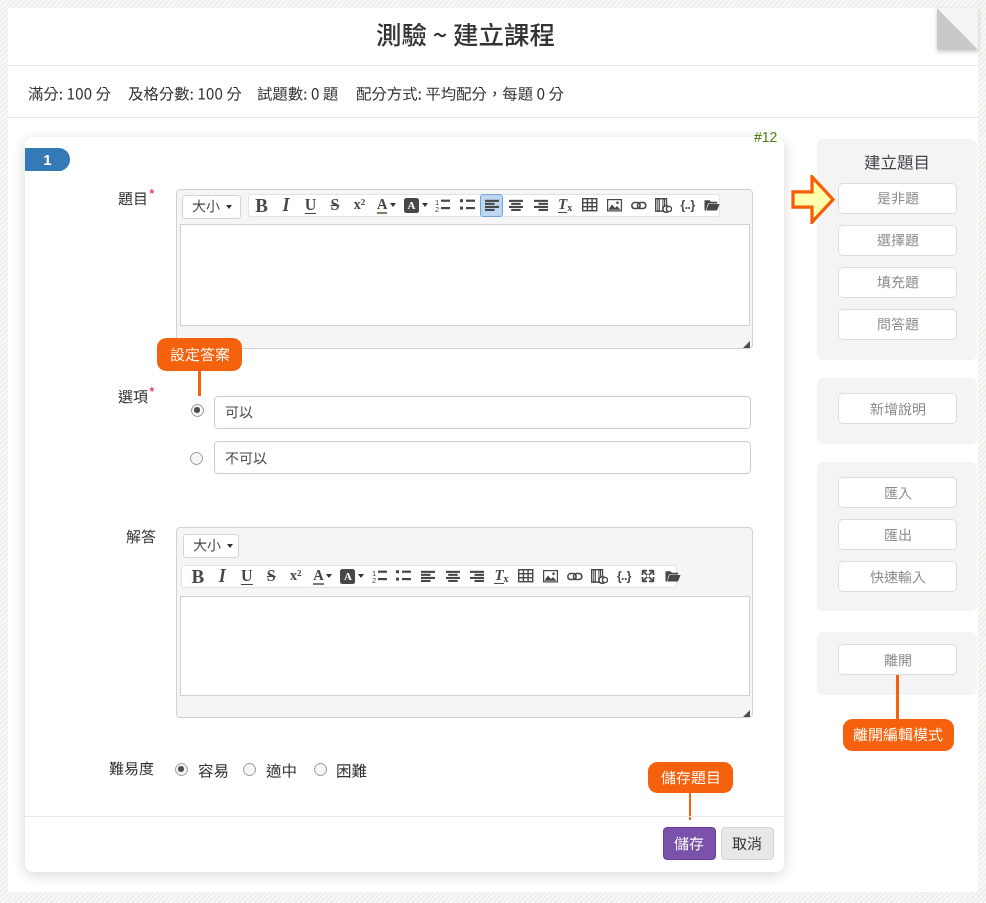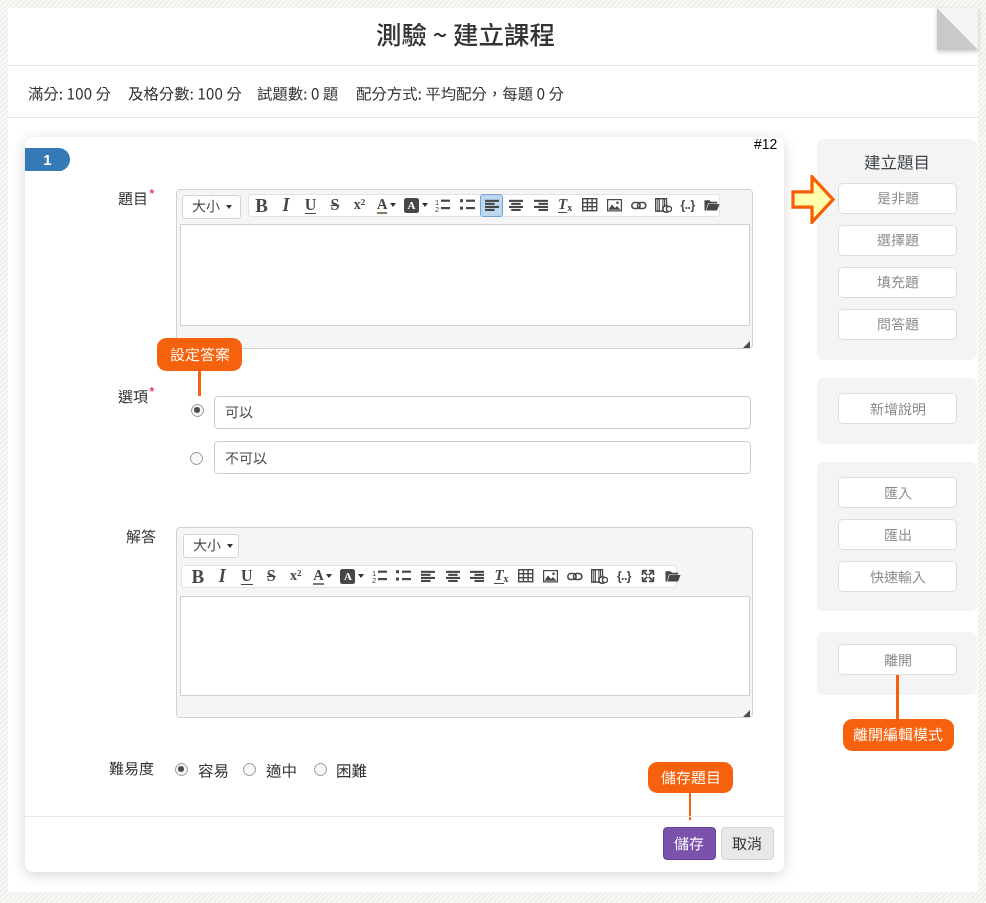--- a/index.html
+++ b/index.html
@@ -53,21 +53,21 @@
     </div>
     <div class="abs" style="left:347.5px;top:77.8px">
       <svg width="208.0" height="15.4" viewBox="0 -880 13505 1000">
         <path d="M167 -216V-157H398V-216ZM561 -795V-723H858V-468H564V-44C564 47 592 70 683 70C702 70 826 70 847 70C937 70 958 24 967 -139C946 -144 915 -157 898 -170C894 -26 886 -1 842 -1C815 -1 712 -1 691 -1C646 -1 638 -8 638 -44V-397H930V-795ZM47 -797V-733H187V-603H65V77H126V6H439V64H501V-603H379V-733H521V-797ZM126 -55V-301C138 -294 154 -279 162 -270C234 -324 249 -402 249 -464V-539H320V-383C320 -330 333 -319 378 -319C386 -319 424 -319 432 -319H439V-55ZM248 -603V-733H317V-603ZM126 -304V-539H202V-464C202 -414 190 -352 126 -304ZM368 -539H439V-371C437 -370 435 -369 424 -369C416 -369 389 -369 383 -369C371 -369 368 -371 368 -384Z M1295 -807C1246 -650 1154 -516 1035 -434C1053 -421 1085 -393 1099 -378C1130 -402 1159 -430 1187 -461V-389H1392C1370 -219 1314 -59 1076 19C1093 35 1115 65 1125 85C1382 -8 1446 -190 1473 -389H1732C1720 -135 1705 -35 1679 -9C1669 1 1657 4 1637 4C1613 4 1552 3 1486 -3C1500 18 1509 50 1511 72C1574 76 1636 77 1670 74C1704 71 1727 64 1747 38C1782 0 1796 -115 1811 -426C1812 -436 1812 -462 1812 -462H1188C1266 -549 1331 -661 1372 -788ZM1452 -823V-752H1629C1687 -601 1792 -460 1916 -380C1929 -401 1954 -432 1971 -448C1843 -520 1734 -665 1684 -823Z M2440 -818C2466 -771 2496 -707 2508 -667H2068V-594H2341C2329 -364 2304 -105 2046 23C2066 37 2090 63 2101 82C2291 -17 2366 -183 2398 -361H2756C2740 -135 2720 -38 2691 -12C2678 -2 2665 0 2643 0C2616 0 2546 -1 2474 -7C2489 13 2499 44 2501 66C2568 71 2634 72 2669 69C2708 67 2733 60 2756 34C2795 -5 2815 -114 2835 -398C2837 -409 2838 -434 2838 -434H2410C2416 -487 2420 -541 2423 -594H2936V-667H2514L2585 -698C2571 -738 2540 -799 2512 -846Z M3709 -791C3761 -755 3823 -701 3853 -665L3905 -712C3875 -747 3811 -798 3760 -833ZM3565 -836C3565 -774 3567 -713 3570 -653H3055V-580H3575C3601 -208 3685 82 3849 82C3926 82 3954 31 3967 -144C3946 -152 3918 -169 3901 -186C3894 -52 3883 4 3855 4C3756 4 3678 -241 3653 -580H3947V-653H3649C3646 -712 3645 -773 3645 -836ZM3059 -24 3083 50C3211 22 3395 -20 3565 -60L3559 -128L3345 -82V-358H3532V-431H3090V-358H3270V-67Z M4139 -390C4175 -390 4205 -418 4205 -460C4205 -501 4175 -530 4139 -530C4102 -530 4073 -501 4073 -460C4073 -418 4102 -390 4139 -390ZM4139 13C4175 13 4205 -15 4205 -56C4205 -98 4175 -126 4139 -126C4102 -126 4073 -98 4073 -56C4073 -15 4102 13 4139 13Z M4676 -630C4715 -556 4754 -459 4768 -399L4839 -424C4825 -482 4784 -578 4744 -650ZM5257 -655C5232 -582 5186 -480 5148 -417L5213 -396C5252 -456 5299 -552 5336 -633ZM4554 -348V-273H4961V79H5039V-273H5451V-348H5039V-698H5395V-773H4607V-698H4961V-348Z M5931 -232V-164H6271V-232ZM5955 -459V-391H6254V-459ZM5536 -107 5564 -33C5659 -78 5783 -139 5899 -197L5879 -266L5755 -206V-516H5867C5852 -496 5836 -478 5820 -461C5840 -451 5874 -430 5890 -418C5932 -468 5973 -531 6010 -602H6368C6355 -196 6339 -42 6307 -8C6295 5 6284 9 6264 8C6240 8 6178 8 6111 2C6124 24 6134 56 6136 78C6196 81 6258 83 6293 79C6329 76 6352 67 6375 37C6415 -12 6430 -172 6444 -634C6445 -645 6445 -674 6445 -674H6045C6066 -721 6085 -770 6101 -820L6025 -840C5990 -725 5937 -611 5872 -523V-588H5755V-819H5682V-588H5553V-516H5682V-172C5627 -147 5576 -124 5536 -107Z M6669 -216V-157H6900V-216ZM7063 -795V-723H7360V-468H7066V-44C7066 47 7094 70 7185 70C7204 70 7328 70 7349 70C7439 70 7460 24 7469 -139C7448 -144 7417 -157 7400 -170C7396 -26 7388 -1 7344 -1C7317 -1 7214 -1 7193 -1C7148 -1 7140 -8 7140 -44V-397H7432V-795ZM6549 -797V-733H6689V-603H6567V77H6628V6H6941V64H7003V-603H6881V-733H7023V-797ZM6628 -55V-301C6640 -294 6656 -279 6664 -270C6736 -324 6751 -402 6751 -464V-539H6822V-383C6822 -330 6835 -319 6880 -319C6888 -319 6926 -319 6934 -319H6941V-55ZM6750 -603V-733H6819V-603ZM6628 -304V-539H6704V-464C6704 -414 6692 -352 6628 -304ZM6870 -539H6941V-371C6939 -370 6937 -369 6926 -369C6918 -369 6891 -369 6885 -369C6873 -369 6870 -371 6870 -384Z M7797 -807C7748 -650 7656 -516 7537 -434C7555 -421 7587 -393 7601 -378C7632 -402 7661 -430 7689 -461V-389H7894C7872 -219 7816 -59 7578 19C7595 35 7617 65 7627 85C7884 -8 7948 -190 7975 -389H8234C8222 -135 8207 -35 8181 -9C8171 1 8159 4 8139 4C8115 4 8054 3 7988 -3C8002 18 8011 50 8013 72C8076 76 8138 77 8172 74C8206 71 8229 64 8249 38C8284 0 8298 -115 8313 -426C8314 -436 8314 -462 8314 -462H7690C7768 -549 7833 -661 7874 -788ZM7954 -823V-752H8131C8189 -601 8294 -460 8418 -380C8431 -401 8456 -432 8473 -448C8345 -520 8236 -665 8186 -823Z M8920 -188C9025 -225 9093 -307 9093 -415C9093 -485 9063 -530 9008 -530C8967 -530 8932 -505 8932 -458C8932 -411 8966 -387 9007 -387L9024 -389C9019 -320 8975 -273 8898 -241Z M9893 -458C9956 -429 10031 -382 10070 -345H9771L9792 -503H10252L10246 -345H10076L10118 -389C10079 -426 10000 -472 9936 -500ZM9545 -347V-279H9687C9674 -194 9661 -113 9648 -52H9689L10222 -51C10216 -20 10210 -2 10202 7C10193 19 10184 22 10166 22C10146 22 10100 21 10050 17C10060 34 10067 60 10068 77C10117 80 10168 81 10197 79C10228 76 10249 68 10268 42C10280 27 10289 -1 10297 -51H10426V-118H10305C10310 -161 10313 -214 10317 -279H10461V-347H10320L10327 -533C10327 -543 10328 -570 10328 -570H9725C9718 -503 9708 -425 9697 -347ZM10231 -118H10066L10101 -156C10060 -196 9980 -247 9911 -280H10243C10240 -213 10236 -159 10231 -118ZM9867 -238C9931 -207 10005 -158 10047 -118H9737L9762 -280H9908ZM9773 -846C9720 -719 9634 -590 9541 -510C9560 -499 9593 -477 9608 -465C9662 -519 9718 -592 9767 -671H10427V-739H9806C9821 -767 9835 -795 9848 -824Z M10675 -615H10870V-539H10675ZM10675 -743H10870V-668H10675ZM10607 -798V-484H10940V-798ZM11100 -474H11338V-399H11100ZM11100 -346H11338V-270H11100ZM11100 -602H11338V-527H11100ZM11114 -197C11076 -151 11012 -106 10949 -76C10964 -66 10989 -42 10999 -30C11062 -65 11134 -122 11178 -178ZM11254 -169C11309 -132 11375 -75 11408 -34L11462 -69C11430 -108 11363 -163 11306 -199ZM10617 -297C10613 -173 10596 -39 10536 34C10552 45 10573 68 10583 83C10622 37 10645 -28 10660 -100C10750 35 10899 58 11116 58H11441C11445 39 11457 9 11468 -6C11409 -4 11162 -4 11116 -4C10994 -5 10891 -11 10812 -45V-186H10982V-244H10812V-351H10999V-410H10548V-351H10747V-83C10717 -108 10691 -139 10672 -180C10676 -219 10679 -258 10681 -297ZM11031 -657V-214H11408V-657H11221L11251 -734H11449V-791H10993V-734H11181C11174 -709 11166 -681 11158 -657Z M12004 13C12143 13 12232 -113 12232 -369C12232 -623 12143 -746 12004 -746C11864 -746 11776 -623 11776 -369C11776 -113 11864 13 12004 13ZM12004 -61C11921 -61 11864 -154 11864 -369C11864 -583 11921 -674 12004 -674C12087 -674 12144 -583 12144 -369C12144 -154 12087 -61 12004 -61Z M12800 -807C12751 -650 12659 -516 12540 -434C12558 -421 12590 -393 12604 -378C12635 -402 12664 -430 12692 -461V-389H12897C12875 -219 12819 -59 12581 19C12598 35 12620 65 12630 85C12887 -8 12951 -190 12978 -389H13237C13225 -135 13210 -35 13184 -9C13174 1 13162 4 13142 4C13118 4 13057 3 12991 -3C13005 18 13014 50 13016 72C13079 76 13141 77 13175 74C13209 71 13232 64 13252 38C13287 0 13301 -115 13316 -426C13317 -436 13317 -462 13317 -462H12693C12771 -549 12836 -661 12877 -788ZM12957 -823V-752H13134C13192 -601 13297 -460 13421 -380C13434 -401 13459 -432 13476 -448C13348 -520 13239 -665 13189 -823Z" fill="#333"></path>
       </svg>
     </div>
     <div class="hline" style="left:0;top:109px;width:970px"></div>
     <div class="fold"></div>
     <div class="card"></div>
     <div class="abs" style="left:17px;top:140px;width:45px;height:23px;background:#337ab7;border-radius:0 12px 12px 0;color:#fff;font-weight:bold;font-size:15px;line-height:23px;text-align:center">1</div>
-    <div class="abs" style="left:746px;top:128px;color:#000000;font-size:14px">#12</div>
+    <div class="abs" style="left:746px;top:121px;color:#4d7c0f;font-size:14px">#12</div>
     <div class="abs" style="left:110px;top:182.8px">
       <svg width="30.0" height="15" viewBox="0 -880 2000 1000">
         <path d="M173 -615H368V-539H173ZM173 -743H368V-668H173ZM105 -798V-484H438V-798ZM598 -474H836V-399H598ZM598 -346H836V-270H598ZM598 -602H836V-527H598ZM612 -197C574 -151 510 -106 447 -76C462 -66 487 -42 497 -30C560 -65 632 -122 676 -178ZM752 -169C807 -132 873 -75 906 -34L960 -69C928 -108 861 -163 804 -199ZM115 -297C111 -173 94 -39 34 34C50 45 71 68 81 83C120 37 143 -28 158 -100C248 35 397 58 614 58H939C943 39 955 9 966 -6C907 -4 660 -4 614 -4C492 -5 389 -11 310 -45V-186H480V-244H310V-351H497V-410H46V-351H245V-83C215 -108 189 -139 170 -180C174 -219 177 -258 179 -297ZM529 -657V-214H906V-657H719L749 -734H947V-791H491V-734H679C672 -709 664 -681 656 -657Z M1233 -470H1759V-305H1233ZM1233 -542V-704H1759V-542ZM1233 -233H1759V-67H1233ZM1158 -778V74H1233V6H1759V74H1837V-778Z" fill="#333"></path>
       </svg>
     </div>
     <div class="abs" style="left:141.5px;top:178.8px;color:#e8416c;font-size:12px;font-weight:bold">*</div>
     <div class="abs" style="left:110px;top:381.2px">
       <svg width="30.0" height="15" viewBox="0 -880 2000 1000">
         <path d="M675 -162C748 -127 823 -81 865 -43L932 -77C883 -115 800 -161 725 -196ZM507 -196C460 -154 384 -114 313 -86C331 -76 358 -53 371 -40C440 -72 521 -122 575 -172ZM67 -801C112 -751 167 -682 194 -640L252 -681C224 -721 169 -785 123 -834ZM700 -486V-414H544V-486H474V-414H335V-356H474V-262H293V-204H949V-262H770V-356H916V-414H770V-486ZM544 -356H700V-262H544ZM329 -478C346 -488 376 -494 599 -534C599 -547 601 -571 605 -587L390 -554V-631H595V-801H329V-595C329 -557 315 -545 302 -538C312 -523 325 -495 329 -478ZM390 -749H531V-683H390ZM647 -800V-597C647 -528 664 -504 733 -504C749 -504 852 -504 874 -504C901 -504 929 -505 943 -509C941 -523 939 -546 937 -563C921 -559 890 -558 872 -558C852 -558 757 -558 736 -558C713 -558 709 -567 709 -595V-630H920V-800ZM709 -748H854V-682H709ZM64 -284C71 -292 97 -299 121 -299H211C181 -144 117 -32 29 31C45 41 69 66 80 82C127 46 169 -4 203 -69C282 45 408 65 614 65C725 65 852 63 946 57C950 36 960 1 972 -16C868 -6 721 -1 614 -1C425 -2 297 -17 231 -130C256 -192 275 -265 287 -348L250 -361L237 -360H140C187 -428 249 -536 283 -594L233 -614L219 -608H47V-545H181C147 -483 99 -402 81 -381C66 -362 51 -356 36 -351C44 -337 60 -302 64 -284Z M1517 -418H1850V-320H1517ZM1517 -265H1850V-166H1517ZM1517 -570H1850V-473H1517ZM1555 -92C1505 -49 1402 0 1316 28C1331 42 1353 65 1363 81C1451 52 1555 0 1620 -50ZM1720 -48C1789 -11 1877 45 1920 82L1979 37C1933 -1 1844 -55 1777 -89ZM1032 -182 1062 -110C1160 -145 1292 -193 1417 -238L1404 -304L1259 -255V-653H1393V-724H1053V-653H1184V-231ZM1446 -629V-108H1924V-629H1687L1719 -727H1962V-792H1397V-727H1634C1628 -695 1620 -660 1612 -629Z" fill="#333"></path>
       </svg>

